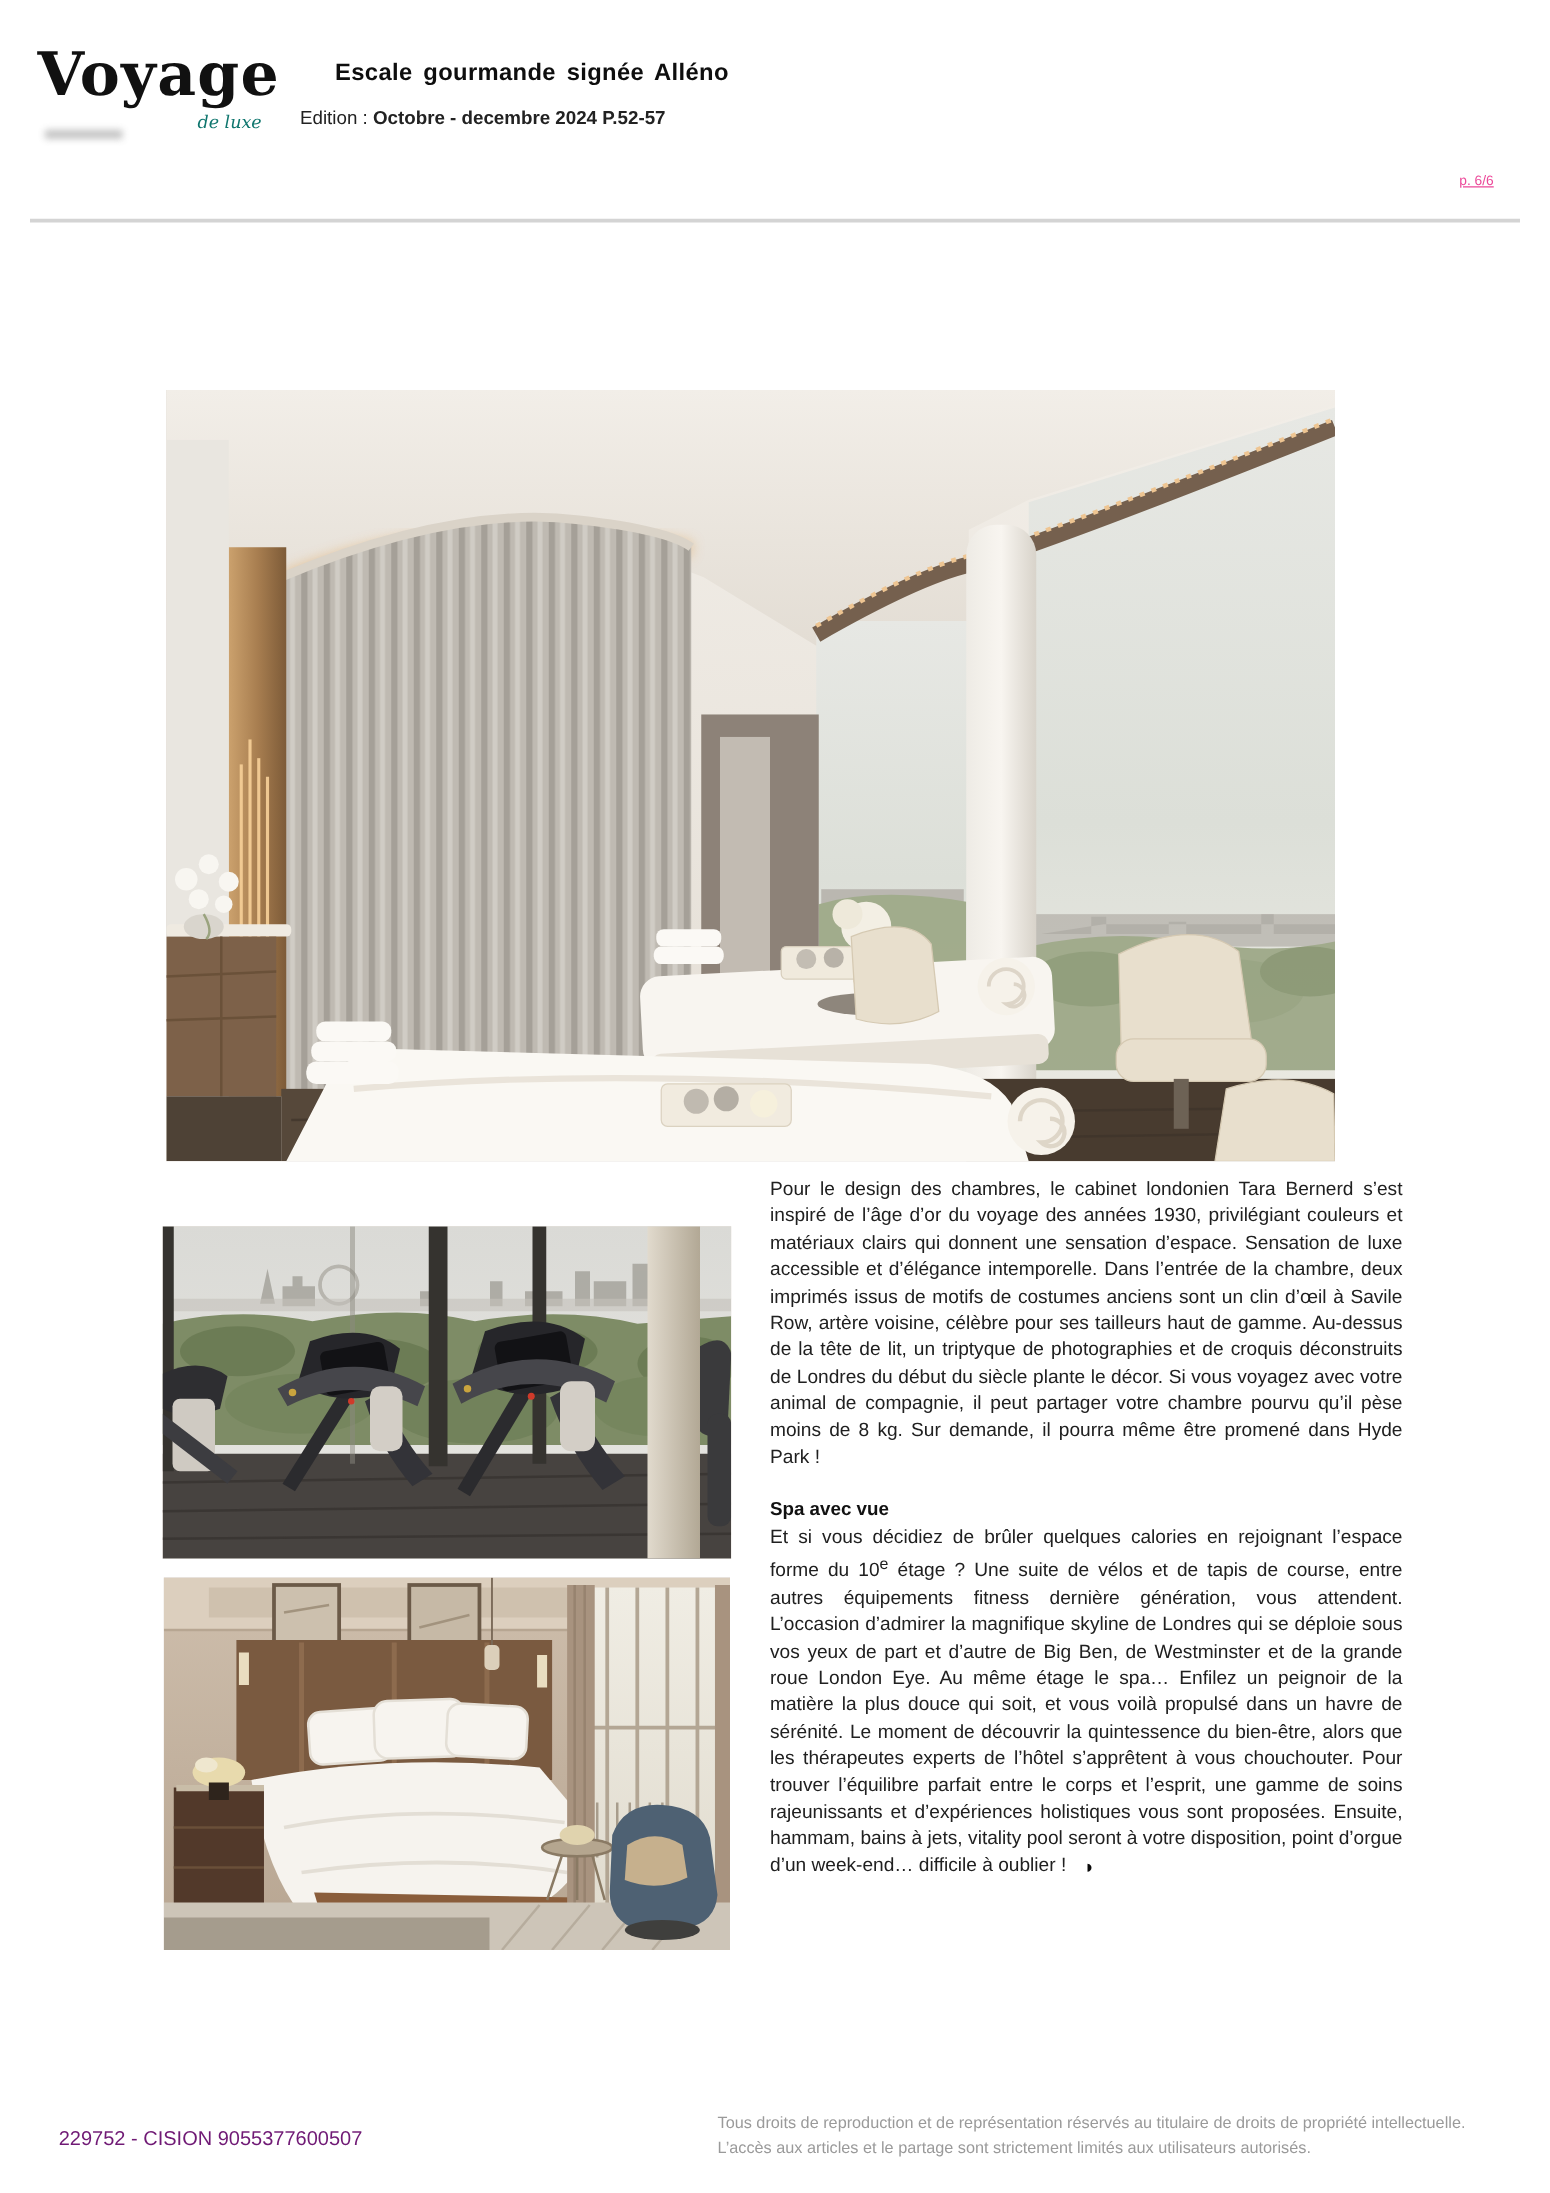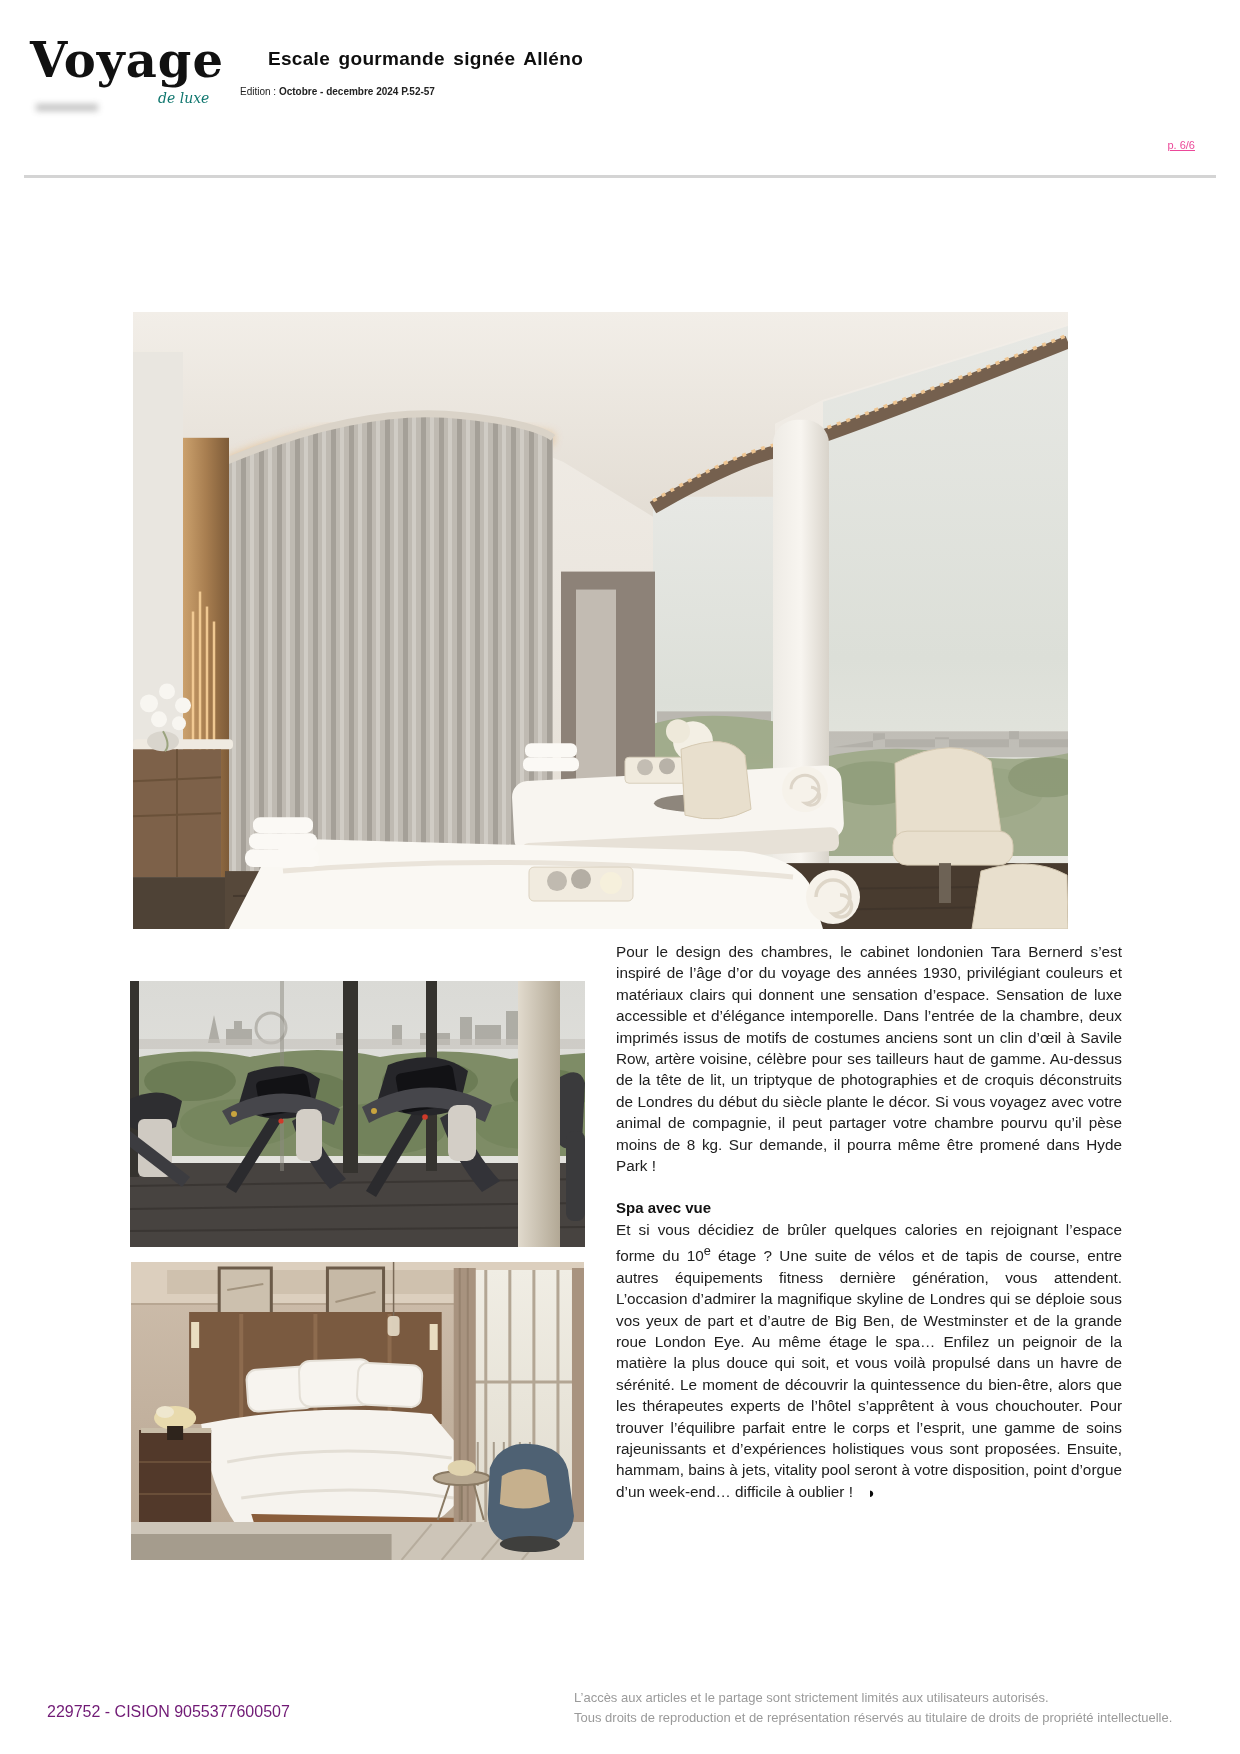--- a/index.html
+++ b/index.html
@@ -8,21 +8,21 @@
 
   
   .logo-main{position:absolute;left:30px;top:36px;font-family:"DejaVu Serif",serif;
              font-weight:bold;font-size:48px;line-height:1;color:#111;letter-spacing:1px;}
   .logo-sub{position:absolute;left:158px;top:90px;font-family:"DejaVu Serif",serif;
             font-style:italic;font-size:14px;color:#0f766e;}
   .logo-blur{position:absolute;left:36px;top:104px;width:62px;height:7px;background:#777;
              filter:blur(3px);opacity:.45;}
   .doc-title{position:absolute;left:240px;top:48px;font-size:19px;font-weight:bold;color:#0e0e0e;
              letter-spacing:.3px;word-spacing:3px;margin-left:28px;}
-  .edition{position:absolute;left:240px;top:86px;font-size:10px;color:#222;}
+  .edition{position:absolute;left:240px;top:86px;font-size:15px;color:#222;}
   .edition b{font-weight:bold;}
   .page-indicator{position:absolute;left:1040px;top:139px;width:155px;text-align:right;
                   font-size:11px;color:#ec4899;text-decoration:underline;}
   .rule{position:absolute;left:24px;top:175px;width:1192px;height:3px;background:#d4d4d4;}
 
   
   .photo{position:absolute;overflow:hidden;background:#ddd8d0;}
   .photo svg{display:block;width:100%;height:100%;}
   .photo-spa{left:133px;top:312px;width:935px;height:617px;}
   .photo-gym{left:130px;top:981px;width:455px;height:266px;}
@@ -359,17 +359,17 @@
   </div>
 
   <div class="col">
     <p class="body-text">Pour le design des chambres, le cabinet londonien Tara Bernerd s’est inspiré de l’âge d’or du voyage des années 1930, privilégiant couleurs et matériaux clairs qui donnent une sensation d’espace. Sensation de luxe accessible et d’élégance intemporelle. Dans l’entrée de la chambre, deux imprimés issus de motifs de costumes anciens sont un clin d’œil à Savile Row, artère voisine, célèbre pour ses tailleurs haut de gamme. Au-dessus de la tête de lit, un triptyque de photographies et de croquis déconstruits de Londres du début du siècle plante le décor. Si vous voyagez avec votre animal de compagnie, il peut partager votre chambre pourvu qu’il pèse moins de 8 kg. Sur demande, il pourra même être promené dans Hyde Park !</p>
     <h3 class="spa-heading">Spa avec vue</h3>
     <p class="body-text"><span>Et si vous décidiez de brûler quelques calories en rejoignant l’espace forme du 10</span><sup>e</sup><span> étage ? Une suite de vélos et de tapis de course, entre autres équipements fitness dernière génération, vous attendent. L’occasion d’admirer la magnifique skyline de Londres qui se déploie sous vos yeux de part et d’autre de Big Ben, de Westminster et de la grande roue London Eye. Au même étage le spa… Enfilez un peignoir de la matière la plus douce qui soit, et vous voilà propulsé dans un havre de sérénité. Le moment de découvrir la quintessence du bien-être, alors que les thérapeutes experts de l’hôtel s’apprêtent à vous chouchouter. Pour trouver l’équilibre parfait entre le corps et l’esprit, une gamme de soins rajeunissants et d’expériences holistiques vous sont proposées. Ensuite, hammam, bains à jets, vitality pool seront à votre disposition, point d’orgue d’un week-end… difficile à oublier !</span><span class="endmark">◗</span></p>
   </div>
 
   <div class="footer-left">229752 - CISION 9055377600507</div>
   <div class="footer-right">
+    <div>Tous droits de reproduction et de représentation réservés au titulaire de droits de propriété intellectuelle.</div>
     <div>L’accès aux articles et le partage sont strictement limités aux utilisateurs autorisés.</div>
-    <div>Tous droits de reproduction et de représentation réservés au titulaire de droits de propriété intellectuelle.</div>
   </div>
 
 </div>
 
 </body></html>

